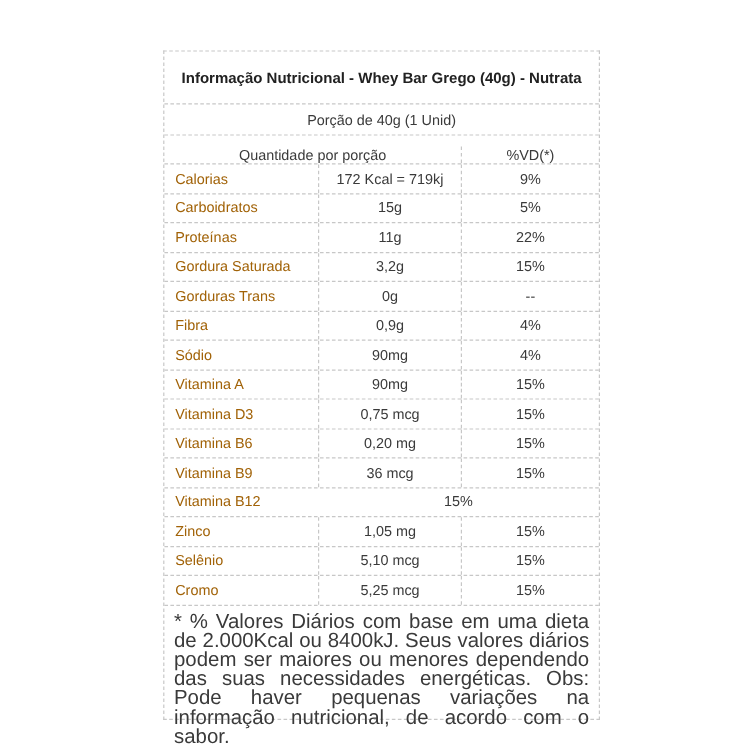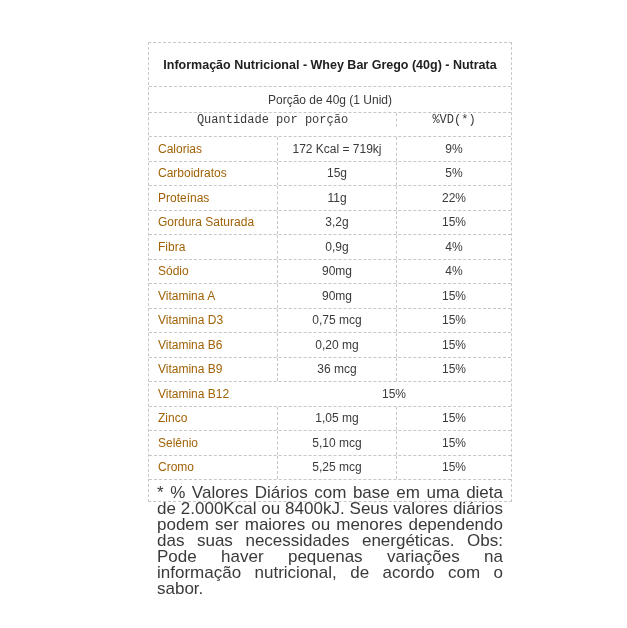--- a/index.html
+++ b/index.html
@@ -3,45 +3,44 @@
 <meta charset="utf-8">
 <style>
   * { margin: 0; padding: 0; box-sizing: border-box; }
   html, body {
     width: 627px; height: 628px;
     background: #ffffff;
     font-family: "Liberation Sans", "DejaVu Sans", sans-serif;
   }
   .nutrition-table {
     position: absolute;
-    left: 148px; top: 42px;
-    width: 364px; height: 460px;
+    left: 136px; top: 42px;
+    width: 364px; height: 558px;
     border: 1px dashed #c7c7c7;
     background: #ffffff;
     color: #3a3a3a;
     font-size: 12px;
   }
   .title-row {
     height: 44px;
     display: flex; align-items: center; justify-content: center;
     border-bottom: 1px dashed #c7c7c7;
     font-weight: bold; font-size: 12.5px; color: #212121;
     text-align: center;
   }
   .portion-row {
     height: 26px;
     display: flex; align-items: center; justify-content: center;
     border-bottom: 1px dashed #c7c7c7;
     color: #3a3a3a;
   }
   .header-row {
     height: 24px;
-    display: flex; align-items: flex-start;
+    display: flex; align-items: flex-end;
     border-bottom: 1px dashed #c7c7c7;
-    font-family: Liberation Mono, monospace;
   }
   .header-quantity {
     width: 248px;
     display: flex; align-items: center; justify-content: center;
     border-right: 1px dashed #c7c7c7;
     color: #3a3a3a;
   }
   .header-dv {
     flex: 1;
     display: flex; align-items: center; justify-content: center;
@@ -106,20 +105,25 @@
     <div class="c1">Proteínas</div>
     <div class="c2">11g</div>
     <div class="c3">22%</div>
   </div>
   <div class="row">
     <div class="c1">Gordura Saturada</div>
     <div class="c2">3,2g</div>
     <div class="c3">15%</div>
   </div>
   <div class="row">
+    <div class="c1">Gorduras Trans</div>
+    <div class="c2">0g</div>
+    <div class="c3">--</div>
+  </div>
+  <div class="row">
     <div class="c1">Fibra</div>
     <div class="c2">0,9g</div>
     <div class="c3">4%</div>
   </div>
   <div class="row">
     <div class="c1">Sódio</div>
     <div class="c2">90mg</div>
     <div class="c3">4%</div>
   </div>
   <div class="row">

